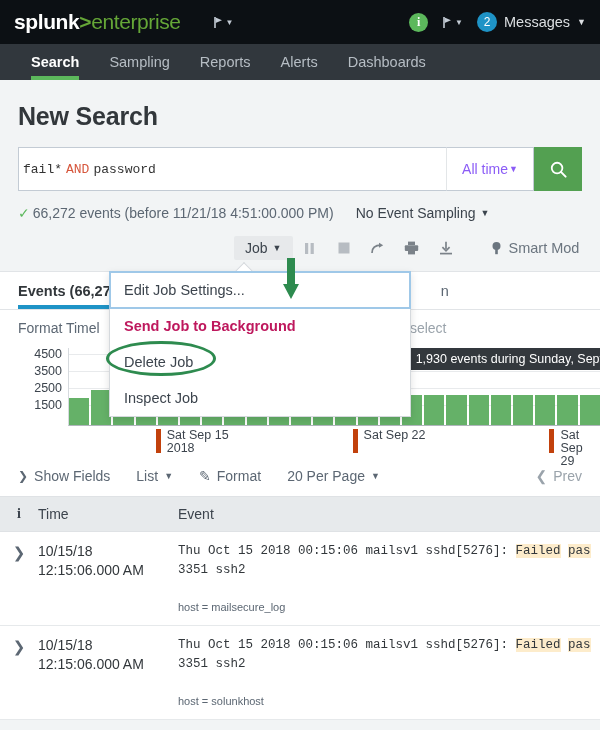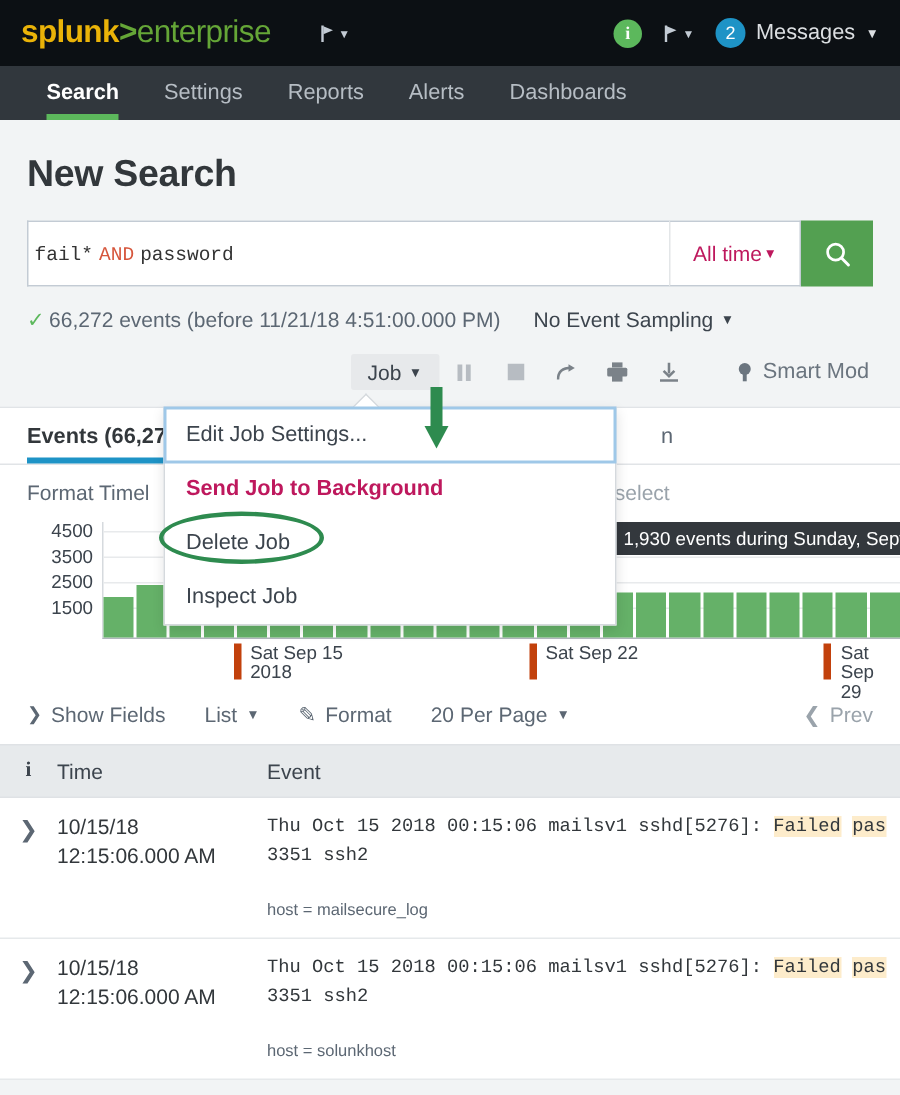--- a/index.html
+++ b/index.html
@@ -10,21 +10,21 @@
     overflow: hidden;
   }
   #app { position: relative; width: 600px; height: 730px; background: #f2f4f5; }
 
   
   .topbar {
     height: 44px; background: #0c1014;
     display: flex; align-items: center; padding: 0 14px;
   }
   .logo { font-size: 21px; font-weight: bold; letter-spacing: -0.4px; white-space: nowrap; }
-  .logo .s1 { color: #eab308; }
+  .logo .s1 { color: #ffffff; }
   .logo .s2 { color: #65a637; }
   .logo .s3 { color: #65a637; font-weight: normal; }
   .flagicon {
     margin-left: 32px; color: #c3cbd4; font-size: 13px;
     display: flex; align-items: center; gap: 2px;
   }
   .topbar-right {
     margin-left: auto; display: flex; align-items: center; gap: 14px;
   }
   .info-badge {
@@ -66,21 +66,21 @@
   .searchrow { display: flex; height: 44px; }
   .searchbox {
     flex: 1; background: #fff; border: 1px solid #c3cbd4; border-right: none;
     display: flex; align-items: center; padding: 0 4px;
     font-family: "Liberation Mono", monospace; font-size: 13px; color: #333;
   }
   .tok-and { color: #d6563c; padding: 0 4px; }
   .timepicker {
     width: 88px; background: #fff; border: 1px solid #c3cbd4; border-left: 1px solid #e3e6e8;
     display: flex; align-items: center; justify-content: center; gap: 1px;
-    font-size: 14px; color: #be185d;
+    font-size: 14px; color: #8b5cf6;
   }
   .searchbtn {
     width: 48px; background: #53a051;
     display: flex; align-items: center; justify-content: center;
   }
 
   
   .statusrow {
     display: flex; align-items: center; gap: 22px;
     padding: 14px 0 10px 0; font-size: 14px; color: #5c6773;
@@ -236,21 +236,21 @@
         <span style="color:#dcdfe2;font-size:9px">▼</span>
       </div>
     </div>
   </div>
 
   <div class="navbar">
     <div class="navtab active">
         <span>Search</span>
       </div>
     <div class="navtab">
-        <span>Settings</span>
+        <span>Sampling</span>
       </div>
     <div class="navtab">
         <span>Reports</span>
       </div>
     <div class="navtab">
         <span>Alerts</span>
       </div>
     <div class="navtab">
         <span>Dashboards</span>
       </div>

